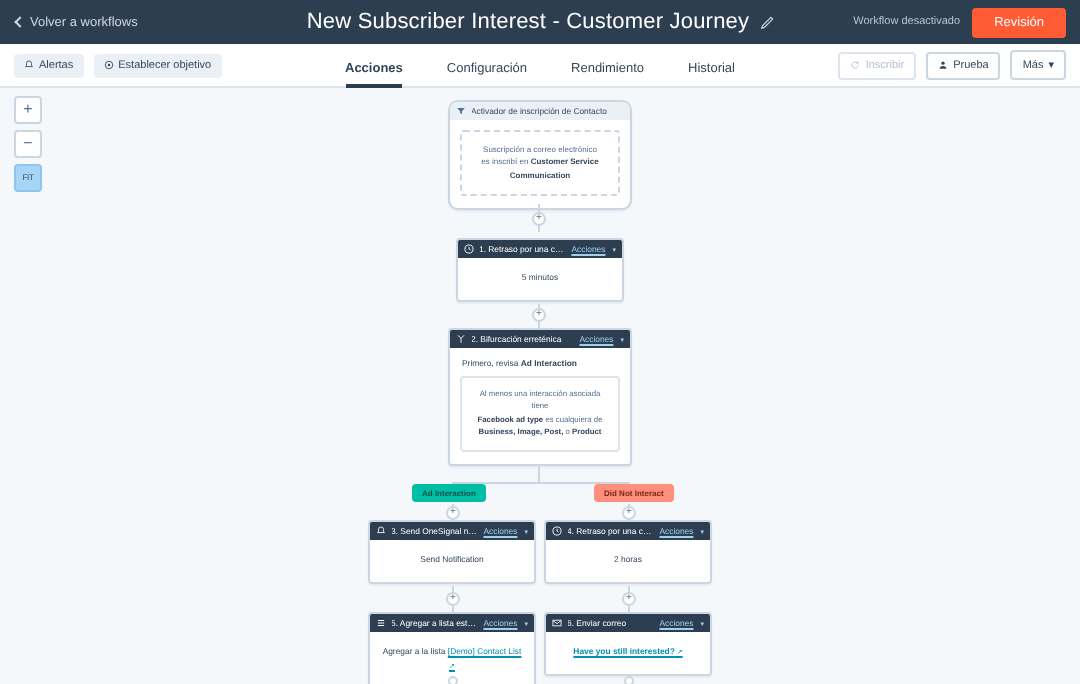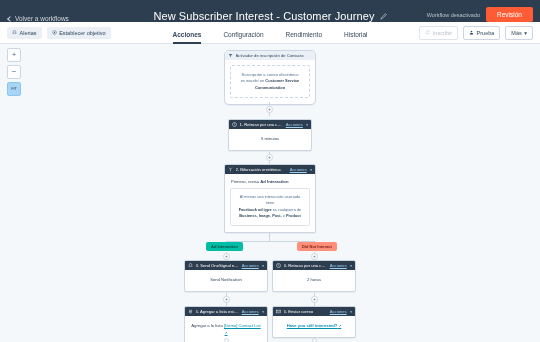--- a/index.html
+++ b/index.html
@@ -9,21 +9,21 @@
     background: #f5f8fa;
     overflow: hidden;
   }
   body { position: relative; }
 
   
   .topbar {
     position: absolute; top: 0; left: 0;
     width: 540px; height: 22px;
     background: #2d3e50;
-    display: flex; align-items: flex-end;
+    display: flex; align-items: center;
   }
   .back-link {
     display: flex; align-items: center; gap: 3px;
     margin-left: 8px;
     color: #cfd6dd; font-size: 6.5px;
     white-space: nowrap; cursor: pointer;
   }
   .chev-left {
     display: inline-block; width: 4px; height: 4px;
     border-left: 1px solid #cfd6dd; border-bottom: 1px solid #cfd6dd;

